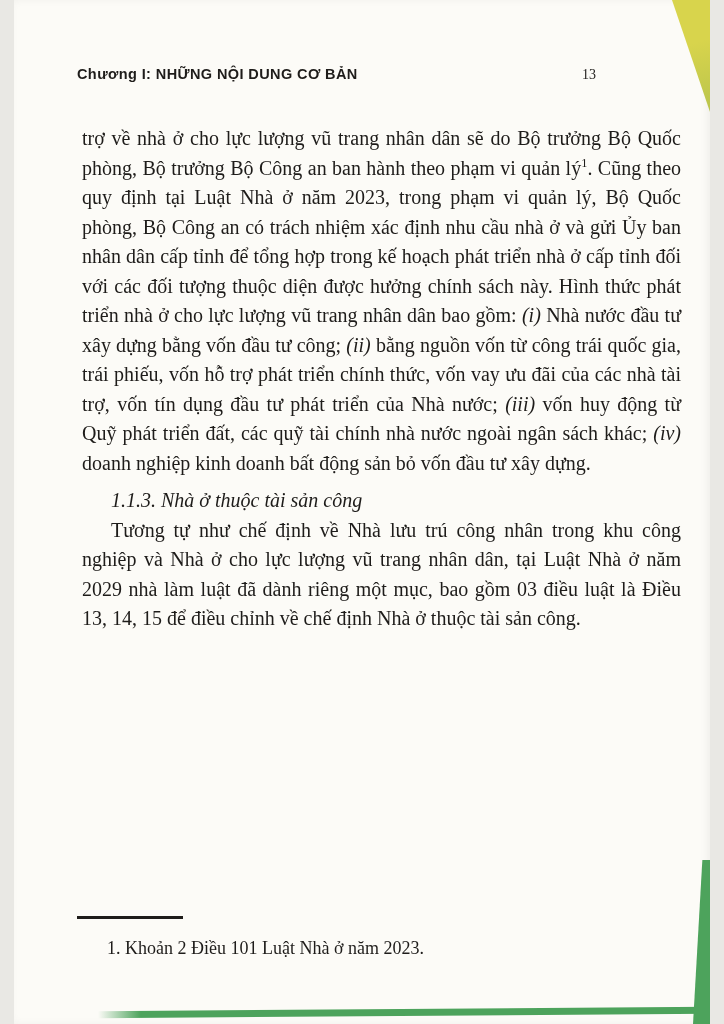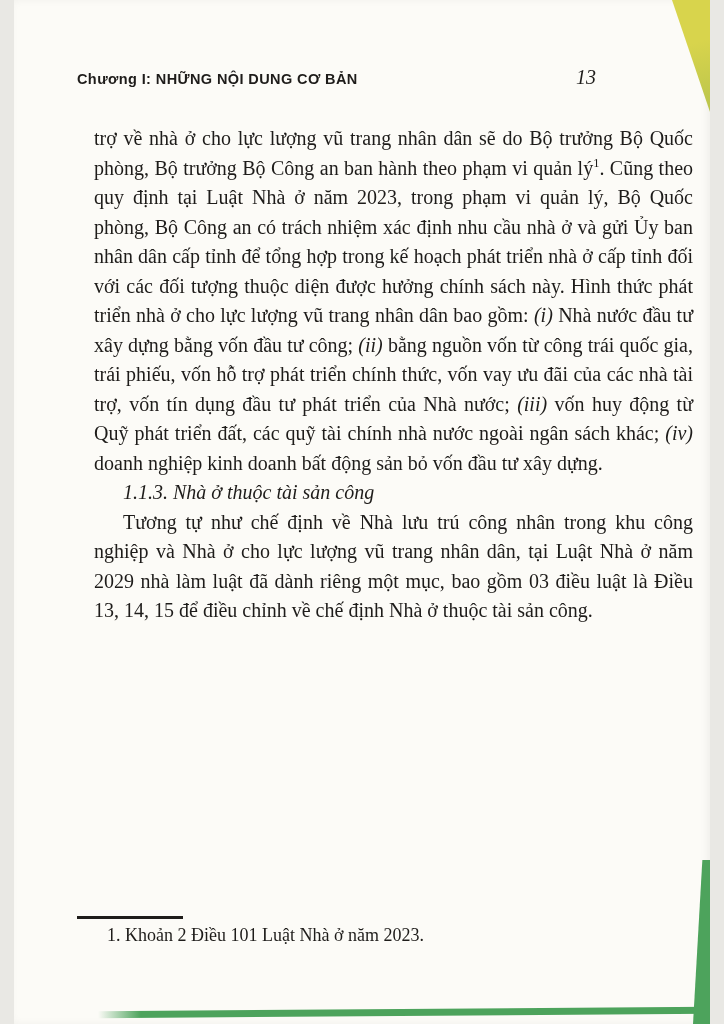--- a/index.html
+++ b/index.html
@@ -30,64 +30,64 @@
     align-items: baseline;
   }
   .chapter-title {
     font-family: "Liberation Sans", "DejaVu Sans", sans-serif;
     font-weight: bold;
     font-size: 14.5px;
     letter-spacing: 0.4px;
     white-space: nowrap;
   }
   .page-number {
-    font-size: 20px;
+    font-size: 14px;
     padding-right: 52px;
-    font-style: italic;
   }
 
   
   .body-text {
     position: absolute;
-    left: 80px;
+    left: 68px;
     top: 124px;
     width: 599px;
     font-size: 20px;
     line-height: 29.5px;
     text-align: justify;
   }
   .body-text p {
     margin: 0;
   }
   .body-text p.indent {
     text-indent: 29px;
   }
   .body-text p.heading {
     font-style: italic;
+    margin-top: 8px;
   }
   .body-text sup {
     font-size: 0.62em;
     line-height: 0;
     vertical-align: super;
   }
 
   
   .footnote-block {
     position: absolute;
     left: 63px;
     top: 916px;
     width: 599px;
   }
   .footnote-rule {
     width: 106px;
     height: 3px;
     background: var(--text, #1e1c1a);
   }
   .footnote-text {
-    margin-top: 4px;
+    margin-top: 17px;
     padding-left: 30px;
     font-size: 18px;
     line-height: 24px;
   }
 
   
   .edge-top-right {
     position: absolute;
     top: 0;
     right: 0;

